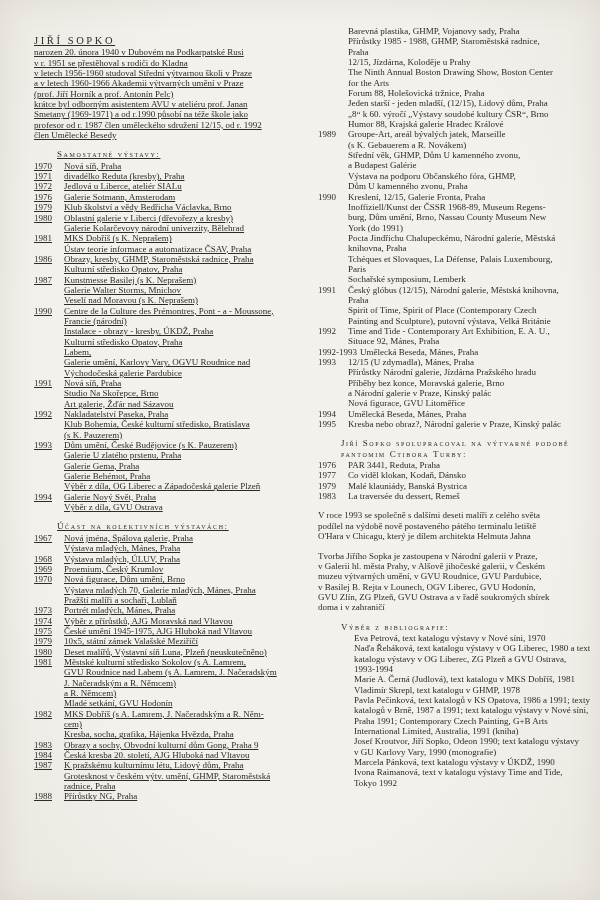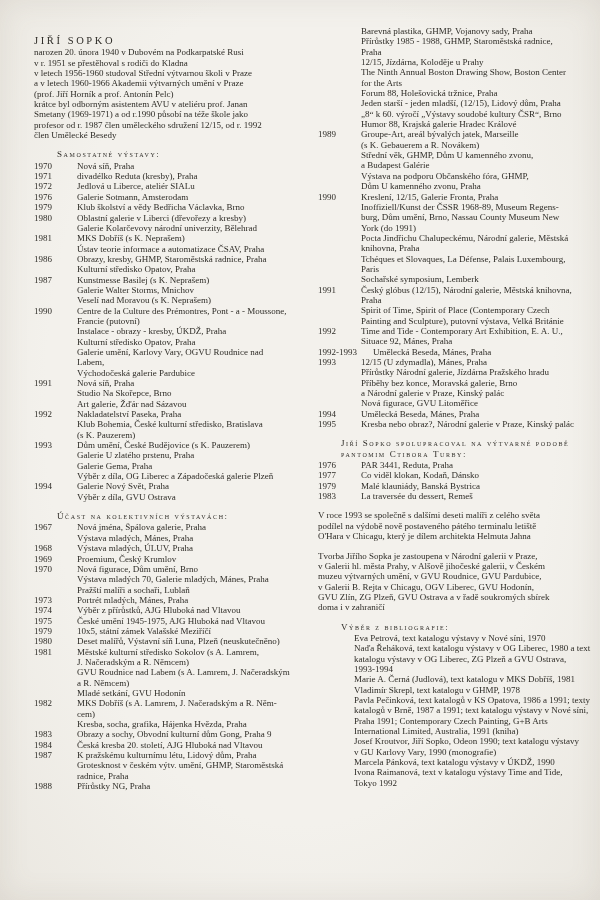--- a/index.html
+++ b/index.html
@@ -16,21 +16,21 @@
     background-image: radial-gradient(ellipse at 50% 45%, #f3f1ec 60%, #eae7e0 100%);
     box-shadow: inset 0 0 30px rgba(120,110,90,0.12);
     padding: 26px 22px 20px 34px;
     color: #2e2c27;
     font-size: 9px;
     line-height: 10.35px;
     overflow: hidden;
   }
   .columns { display: flex; gap: 12px; }
   .col { box-sizing: border-box; }
-  .col-left  { width: 272px; padding-top: 10px; }
+  .col-left  { width: 272px; padding-top: 10px; text-decoration: underline; }
   .col-right { width: 260px; }
 
   .block { margin: 0; }
   .block-title {
     font-size: 10.5px;
     letter-spacing: 2.6px;
     margin-bottom: 1px;
     white-space: nowrap;
   }
   .block-heading {
@@ -39,21 +39,21 @@
     margin: 9px 0 1px 23px;
   }
   .block-para { margin-top: 9px; }
   .block-title + .block-para { margin-top: 0; }
   .block-heading + .block-para { margin-top: 0; margin-left: 36px; }
   .block-entry { display: flex; align-items: flex-start; }
   .block-entry .year {
     flex: none;
     min-width: 27px;
     white-space: nowrap;
-    padding-right: 16px;
+    padding-right: 3px;
   }
   .block-entry .etext { flex: 1; min-width: 0; }
   .line { white-space: nowrap; }
 </style>
 </head>
 <body>
 
 <div class="page">
   <div class="columns">
     <div class="col col-left" id="col-left">
@@ -126,25 +126,25 @@
           <span class="etext">
             <div class="line">Kunstmesse Basilej (s K. Neprašem)</div>
             <div class="line">Galerie Walter Storms, Mnichov</div>
             <div class="line">Veselí nad Moravou (s K. Neprašem)</div>
           </span>
         </div>
         <div class="block block-entry">
           <span class="year">1990</span>
           <span class="etext">
             <div class="line">Centre de la Culture des Prémontres, Pont - a - Moussone,</div>
-            <div class="line">Francie (putovní)</div>
+            <div class="line">Francie (národní)</div>
             <div class="line">Instalace - obrazy - kresby, ÚKDŽ, Praha</div>
             <div class="line">Kulturní středisko Opatov, Praha</div>
+            <div class="line">Labem,</div>
             <div class="line">Galerie umění, Karlovy Vary, OGVU Roudnice nad</div>
-            <div class="line">Labem,</div>
             <div class="line">Východočeská galerie Pardubice</div>
           </span>
         </div>
         <div class="block block-entry">
           <span class="year">1991</span>
           <span class="etext">
             <div class="line">Nová síň, Praha</div>
             <div class="line">Studio Na Skořepce, Brno</div>
             <div class="line">Art galerie, Žďár nad Sázavou</div>
           </span>
@@ -156,20 +156,21 @@
             <div class="line">Klub Bohemia, České kulturní středisko, Bratislava</div>
             <div class="line">(s K. Pauzerem)</div>
           </span>
         </div>
         <div class="block block-entry">
           <span class="year">1993</span>
           <span class="etext">
             <div class="line">Dům umění, České Budějovice (s K. Pauzerem)</div>
             <div class="line">Galerie U zlatého prstenu, Praha</div>
             <div class="line">Galerie Gema, Praha</div>
+            <div class="line">Galerie Behémot, Praha</div>
             <div class="line">Výběr z díla, OG Liberec a Západočeská galerie Plzeň</div>
           </span>
         </div>
         <div class="block block-entry">
           <span class="year">1994</span>
           <span class="etext">
             <div class="line">Galerie Nový Svět, Praha</div>
             <div class="line">Výběr z díla, GVU Ostrava</div>
           </span>
         </div>
@@ -203,21 +204,21 @@
         </div>
         <div class="block block-entry">
           <span class="year">1973</span>
           <span class="etext">
             <div class="line">Portrét mladých, Mánes, Praha</div>
           </span>
         </div>
         <div class="block block-entry">
           <span class="year">1974</span>
           <span class="etext">
-            <div class="line">Výběr z přírůstků, AJG Hluboká nad Vltavou</div>
+            <div class="line">Výběr z přírůstků, AJG Moravská nad Vltavou</div>
           </span>
         </div>
         <div class="block block-entry">
           <span class="year">1975</span>
           <span class="etext">
             <div class="line">České umění 1945-1975, AJG Hluboká nad Vltavou</div>
           </span>
         </div>
         <div class="block block-entry">
           <span class="year">1979</span>
@@ -228,22 +229,22 @@
         <div class="block block-entry">
           <span class="year">1980</span>
           <span class="etext">
             <div class="line">Deset malířů, Výstavní síň Luna, Plzeň (neuskutečněno)</div>
           </span>
         </div>
         <div class="block block-entry">
           <span class="year">1981</span>
           <span class="etext">
             <div class="line">Městské kulturní středisko Sokolov (s A. Lamrem,</div>
+            <div class="line">GVU Roudnice nad Labem (s A. Lamrem, J. Načeradským</div>
             <div class="line">J. Načeradským a R. Němcem)</div>
-            <div class="line">GVU Roudnice nad Labem (s A. Lamrem, J. Načeradským</div>
             <div class="line">a R. Němcem)</div>
             <div class="line">Mladé setkání, GVU Hodonín</div>
           </span>
         </div>
         <div class="block block-entry">
           <span class="year">1982</span>
           <span class="etext">
             <div class="line">MKS Dobříš (s A. Lamrem, J. Načeradským a R. Něm-</div>
             <div class="line">cem)</div>
             <div class="line">Kresba, socha, grafika, Hájenka Hvězda, Praha</div>
@@ -388,21 +389,21 @@
         </div>
         <div class="block block-para">
           <div class="line">V roce 1993 se společně s dalšími deseti malíři z celého světa</div>
           <div class="line">podílel na výdobě nově postaveného pátého terminalu letiště</div>
           <div class="line">O'Hara v Chicagu, který je dílem architekta Helmuta Jahna</div>
         </div>
         <div class="block block-para">
           <div class="line">Tvorba Jiřího Sopka je zastoupena v Národní galerii v Praze,</div>
           <div class="line">v Galerii hl. města Prahy, v Alšově jihočeské galerii, v Českém</div>
           <div class="line">muzeu výtvarných umění, v GVU  Roudnice, GVU Pardubice,</div>
-          <div class="line">v Galerii B. Rejta v Chicagu, OGV Liberec, GVU Hodonín,</div>
+          <div class="line">v Basilej B. Rejta v Lounech, OGV Liberec, GVU Hodonín,</div>
           <div class="line">GVU Zlín, ZG Plzeň, GVU Ostrava a v řadě soukromých sbírek</div>
           <div class="line">doma i v zahraničí</div>
         </div>
         <div class="block block-heading">Výběr z bibliografie:</div>
         <div class="block block-para">
           <div class="line">Eva Petrová, text katalogu výstavy v Nové síni, 1970</div>
           <div class="line">Naďa Řeháková, text katalogu výstavy v OG Liberec, 1980 a text</div>
           <div class="line">katalogu výstavy v OG Liberec, ZG Plzeň a GVU Ostrava,</div>
           <div class="line">1993-1994</div>
           <div class="line">Marie A. Černá (Judlová), text katalogu v MKS Dobříš, 1981</div>

